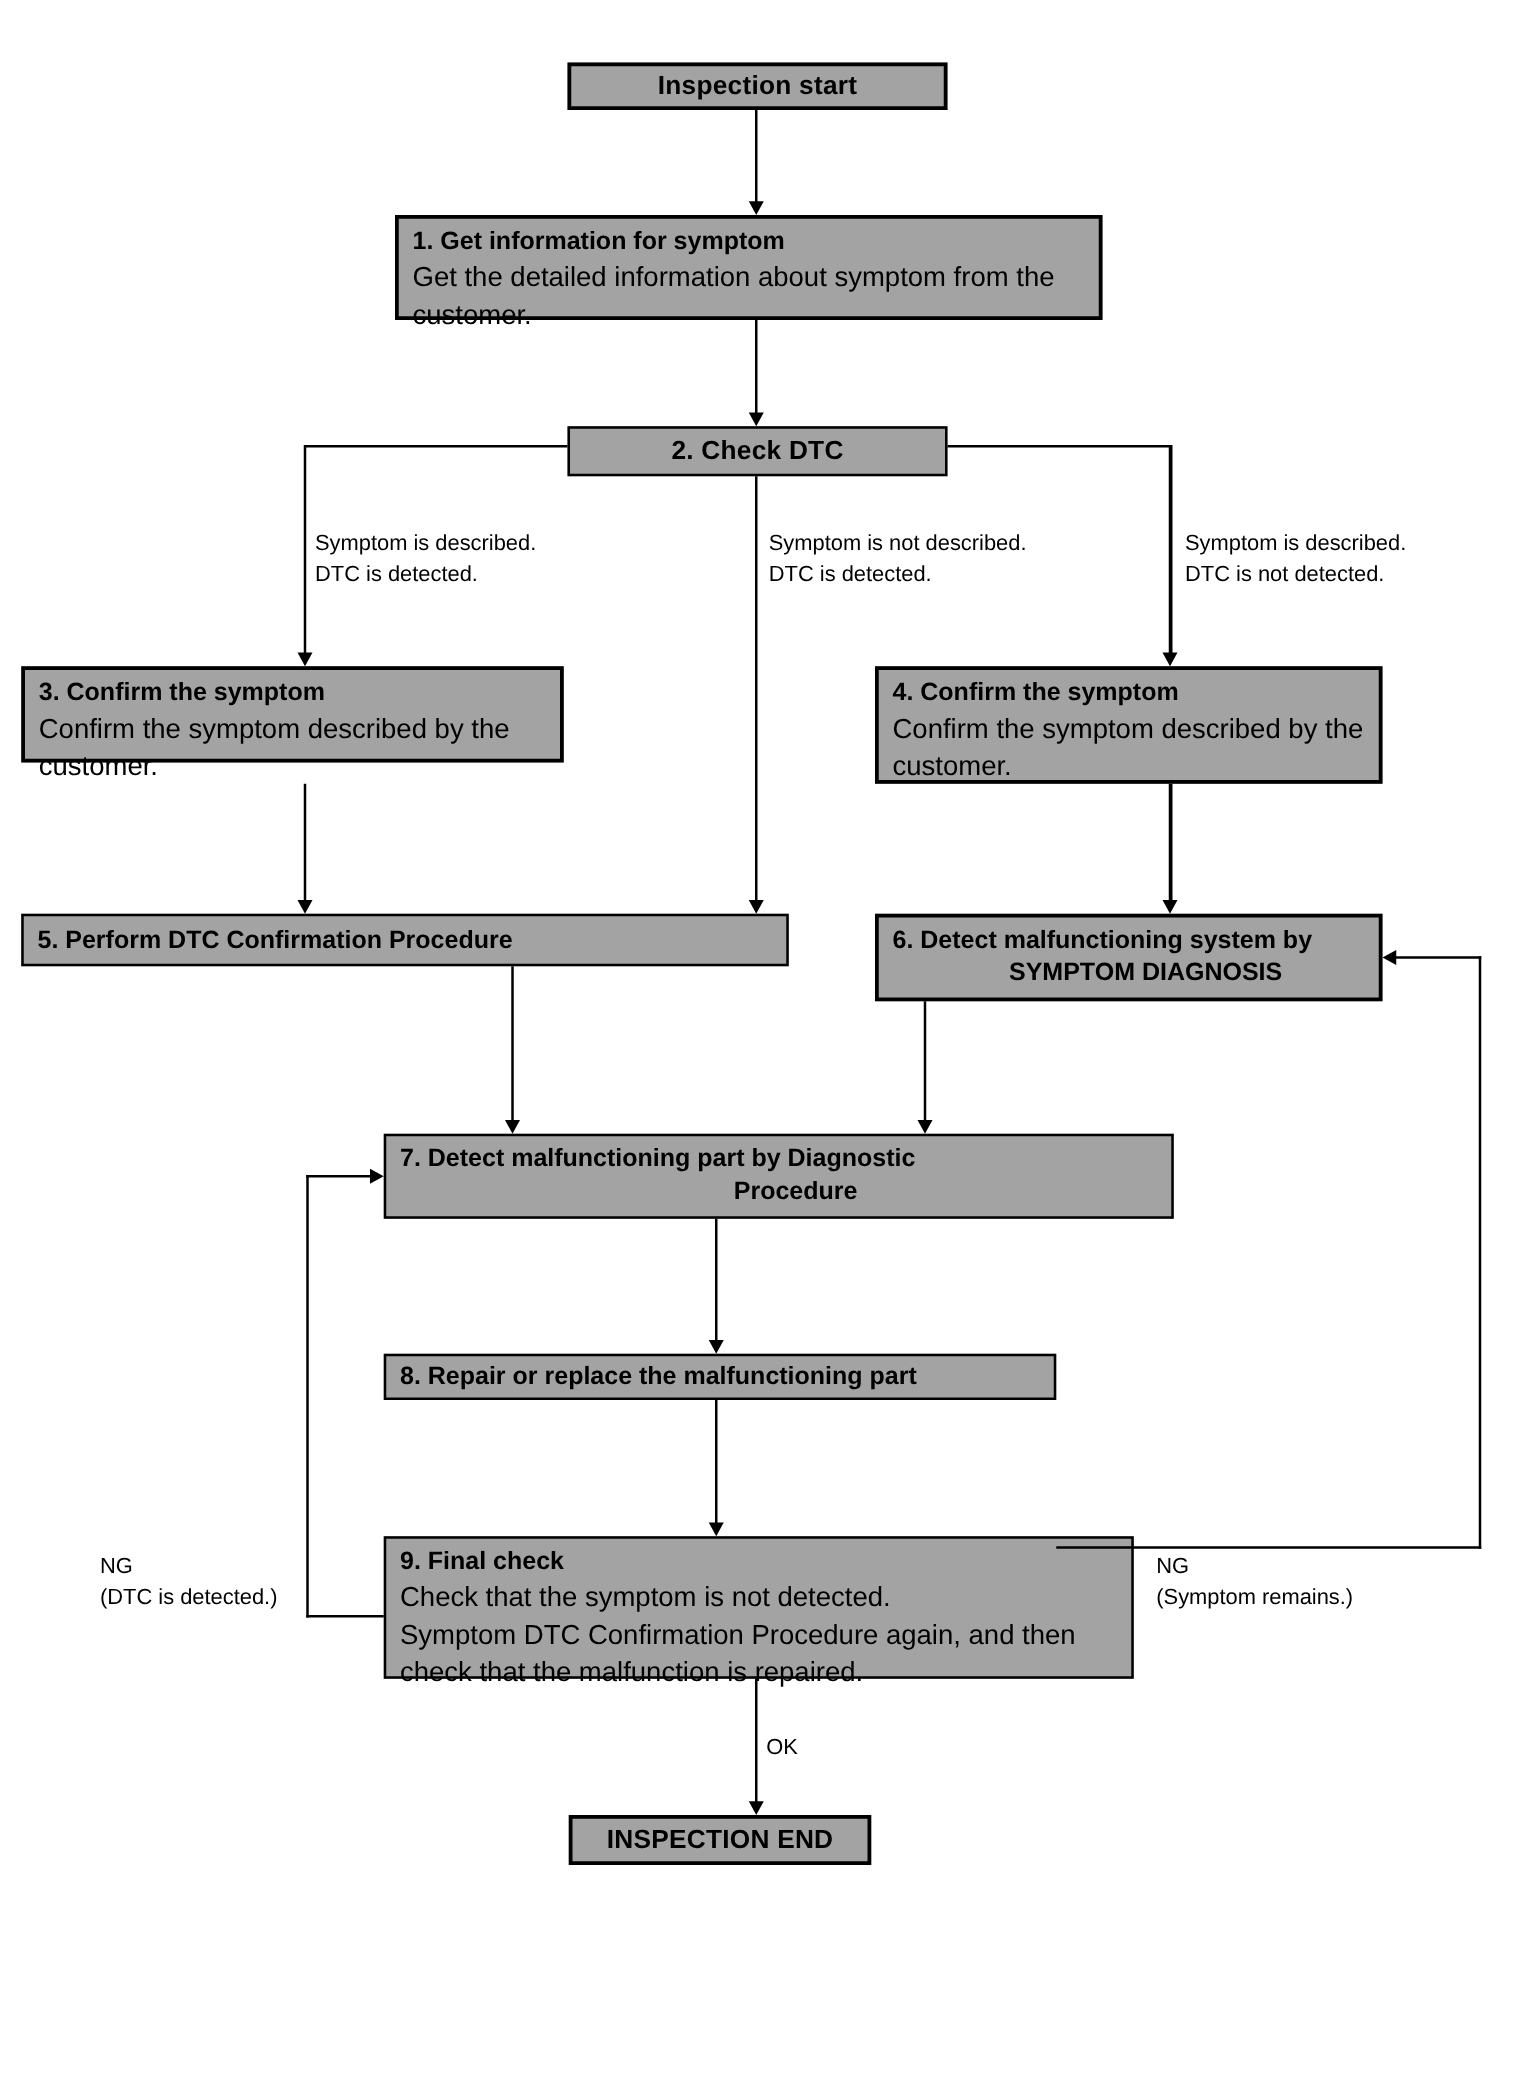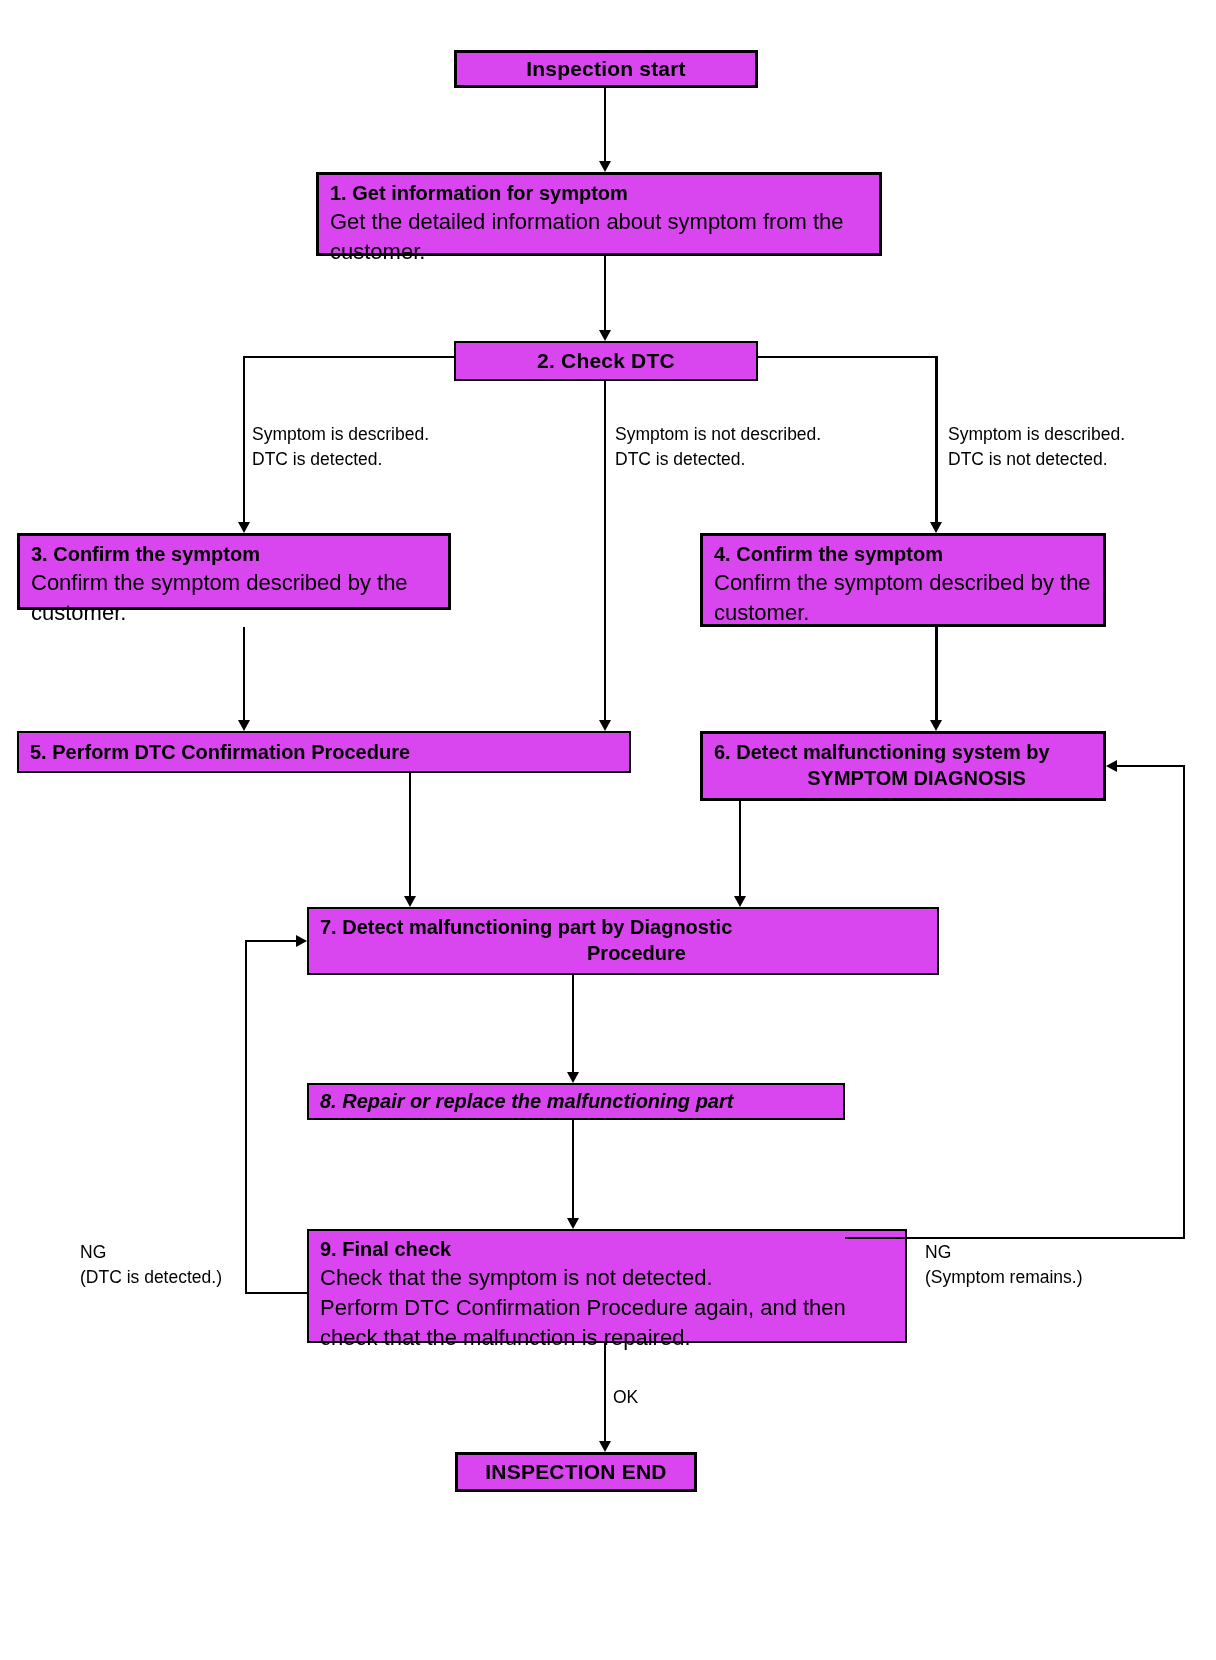--- a/index.html
+++ b/index.html
@@ -1,21 +1,21 @@
 <!DOCTYPE html>
 <html><head>
 <meta charset="utf-8">
 <style>
   html,body{margin:0;padding:0;background:#ffffff;}
   #canvas{
     position:relative;width:1216px;height:1660px;background:#ffffff;
     font-family:"Liberation Sans","DejaVu Sans",sans-serif;color:#000;
     overflow:hidden;
   }
-  .node{position:absolute;box-sizing:border-box;border:2px solid #000;background:#d946ef;}
+  .node{position:absolute;box-sizing:border-box;border:2px solid #000;background:#a3a3a3;}
   .b3{border-width:3px;}
   .node-center{display:flex;align-items:center;justify-content:center;}
   .node-label{font-weight:bold;font-size:21px;letter-spacing:.2px;}
   .node-detail{padding:5px 11px;}
   .node-line{display:flex;align-items:center;padding:0 11px;}
   .title{font-weight:bold;font-size:20px;line-height:1.32;}
   .title-lines span{display:block;}
   .title-lines .hang{padding-left:27px;text-align:center;}
   .desc{font-size:22px;line-height:1.36;margin-top:1px;}
   .desc span{display:block;}
@@ -79,29 +79,29 @@
     </div>
   </div>
 
   <div class="node node-detail" style="left:307px;top:907px;width:632px;height:68px;">
     <div class="title title-lines">
       <span>7. Detect malfunctioning part by Diagnostic</span>
       <span class="hang">Procedure</span>
     </div>
   </div>
 
-  <div class="node node-line" style="left:307px;top:1083px;width:538px;height:37px;font-style:italic;">
+  <div class="node node-line" style="left:307px;top:1083px;width:538px;height:37px;">
     <span class="title">8. Repair or replace the malfunctioning part</span>
   </div>
 
   <div class="node node-detail" style="left:307px;top:1229px;width:600px;height:114px;">
     <div class="title">9. Final check</div>
     <div class="desc">
       <span>Check that the symptom is not detected.</span>
-      <span>Perform DTC Confirmation Procedure again, and then</span>
+      <span>Symptom DTC Confirmation Procedure again, and then</span>
       <span>check that the malfunction is repaired.</span>
     </div>
   </div>
 
   <div class="node b3 node-center" style="left:455px;top:1452px;width:242px;height:40px;">
     <span class="node-label">INSPECTION END</span>
   </div>
 
   <div class="vline" style="left:604px;top:88px;height:76px;"></div>
   <div class="arrow-down" style="left:599px;top:161px;"></div>

